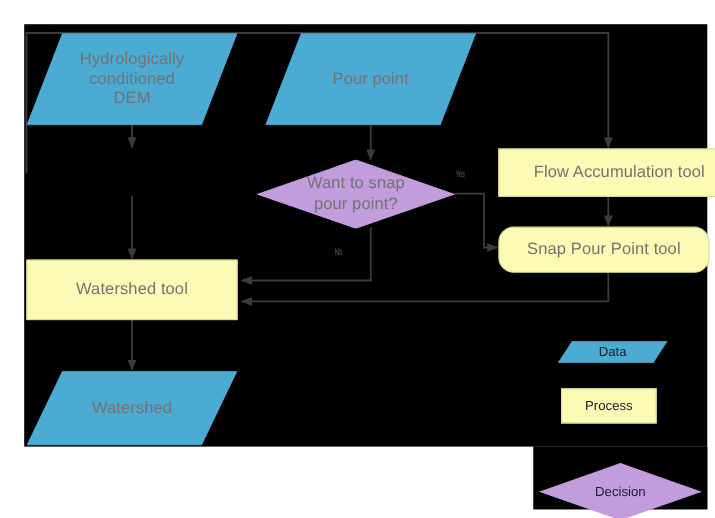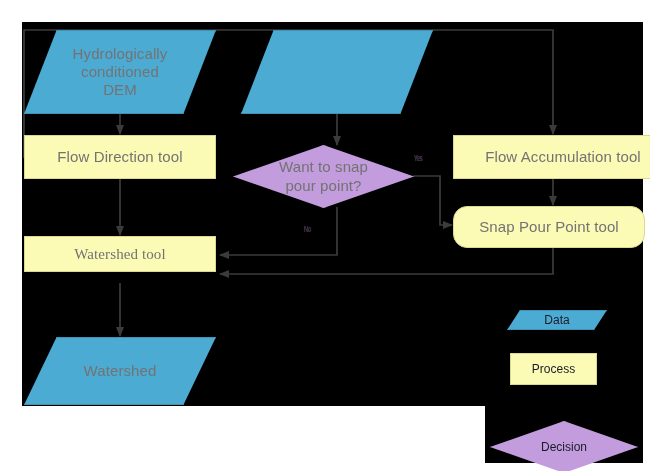--- a/index.html
+++ b/index.html
@@ -113,41 +113,39 @@
 
   <div class="node node-data" style="left:24px;top:30px;width:192px;height:84px;">
     <div class="shape" style="clip-path:polygon(17% 0%,100% 0%,83% 100%,0% 100%);"></div>
     <div class="txt">Hydrologically
 conditioned
 DEM</div>
   </div>
 
   <div class="node node-data" style="left:241px;top:30px;width:192px;height:84px;">
     <div class="shape" style="clip-path:polygon(17% 0%,100% 0%,83% 100%,0% 100%);"></div>
+    <div class="txt">Pour point</div>
   </div>
 
-  <div class="node node-process" style="left:24px;top:135px;width:192px;height:44px;">
-    <span>Flow Direction tool</span>
-  </div>
 
   <div class="node node-process" style="left:453px;top:135px;width:220px;height:44px;">
     <span>Flow Accumulation tool</span>
   </div>
 
   <div class="node node-decision" style="left:233px;top:145px;width:181px;height:63px;">
     <div class="shape" style="clip-path:polygon(50% 0%,100% 50%,50% 100%,0% 50%);"></div>
     <div class="txt">Want to snap
 pour point?</div>
   </div>
 
   <div class="node node-process" style="left:453px;top:206px;width:192px;height:42px;border-radius:14px;">
     <span>Snap Pour Point tool</span>
   </div>
 
-  <div class="node node-process" style="left:24px;top:236px;width:192px;height:36px;font-family:Liberation Serif, serif;">
+  <div class="node node-process" style="left:24px;top:236px;width:192px;height:55px;">
     <span>Watershed tool</span>
   </div>
 
   <div class="node node-data" style="left:24px;top:337px;width:192px;height:68px;">
     <div class="shape" style="clip-path:polygon(17% 0%,100% 0%,83% 100%,0% 100%);"></div>
     <div class="txt">Watershed</div>
   </div>
 
   <div class="edge-label" style="left:414px;top:153px;">Yes</div>
   <div class="edge-label" style="left:304px;top:224px;">No</div>

